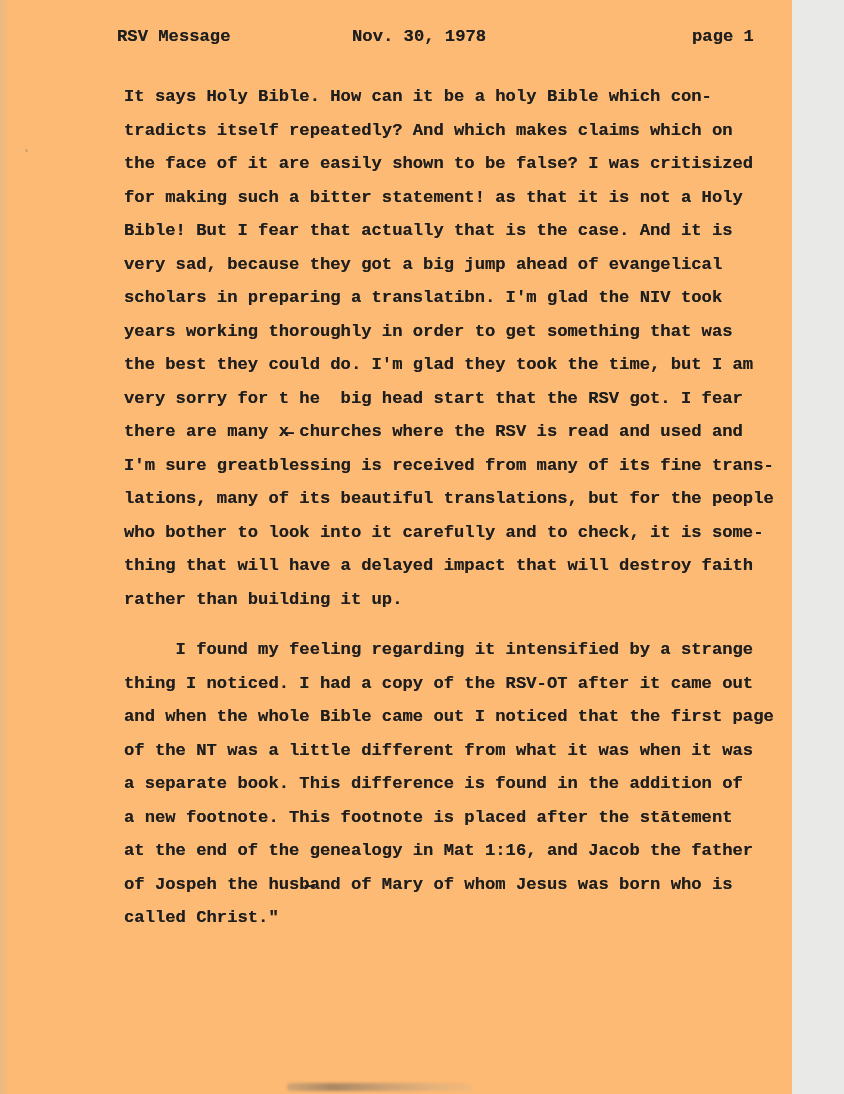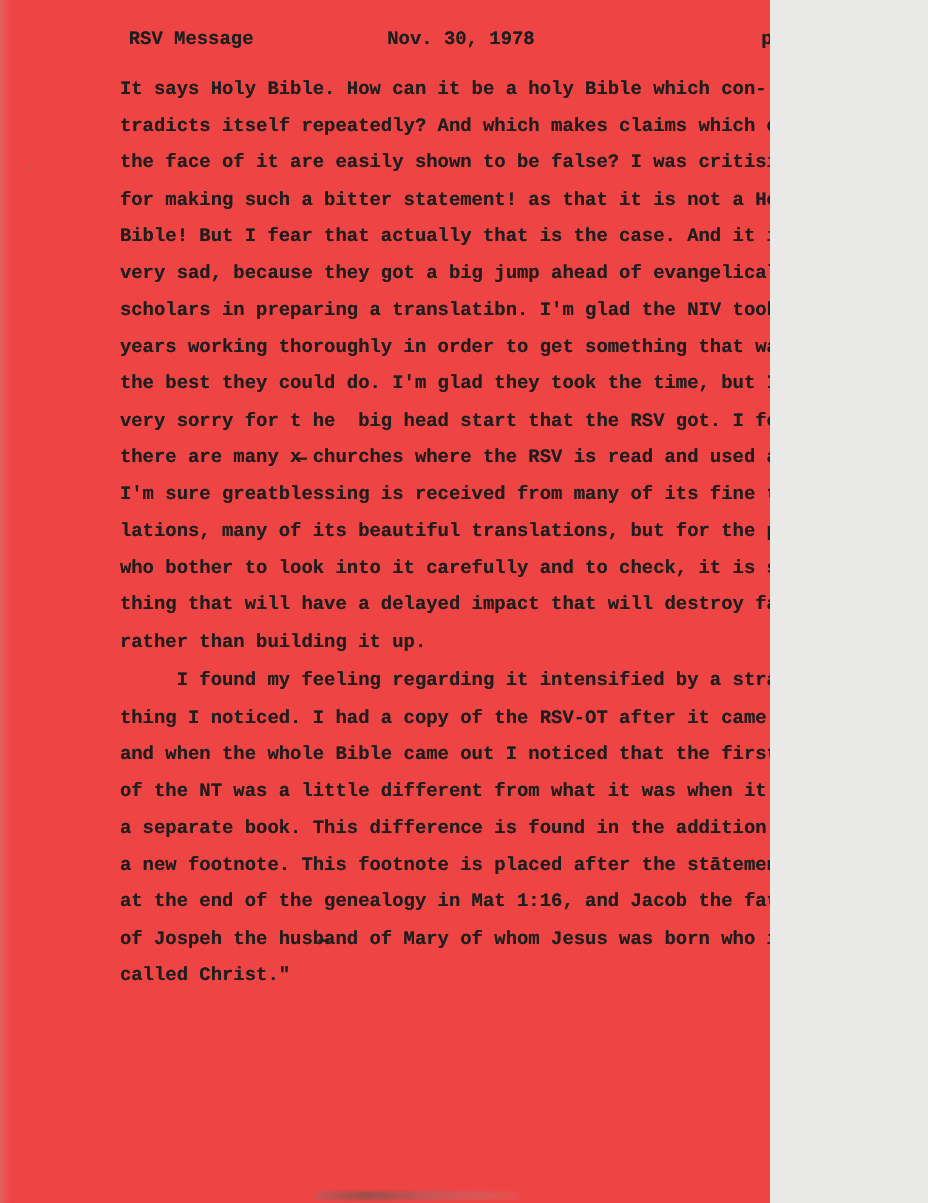--- a/index.html
+++ b/index.html
@@ -2,23 +2,23 @@
 <html><head>
 <meta charset="utf-8">
 <style>
   html, body {
     margin: 0;
     padding: 0;
     background: #e9e9e7;
   }
   .page {
     position: relative;
-    width: 700px;
+    width: 792px;
     height: 1094px;
-    background: #ef4444;
+    background: #fdba74;
     overflow: hidden;
     font-family: "Liberation Mono", "DejaVu Sans Mono", monospace;
     font-weight: 700;
     color: #1e1e1e;
     text-shadow: 0 0 0.5px rgba(25,25,25,0.65);
   }
   
   .page::before {
     content: "";
     position: absolute;
@@ -40,21 +40,21 @@
 
   .body {
     position: absolute;
     left: 107px;
     top: 63px;
     width: 680px;
     font-size: 17.2px;
     line-height: 33.5px;
   }
   .para {
-    margin: 2px;
+    margin: 17px;
     white-space: pre;
   }
   .smudge {
     position: absolute;
     left: 287px;
     top: 1083px;
     width: 185px;
     height: 8px;
     background: linear-gradient(90deg,
       rgba(120,120,118,0.30),

